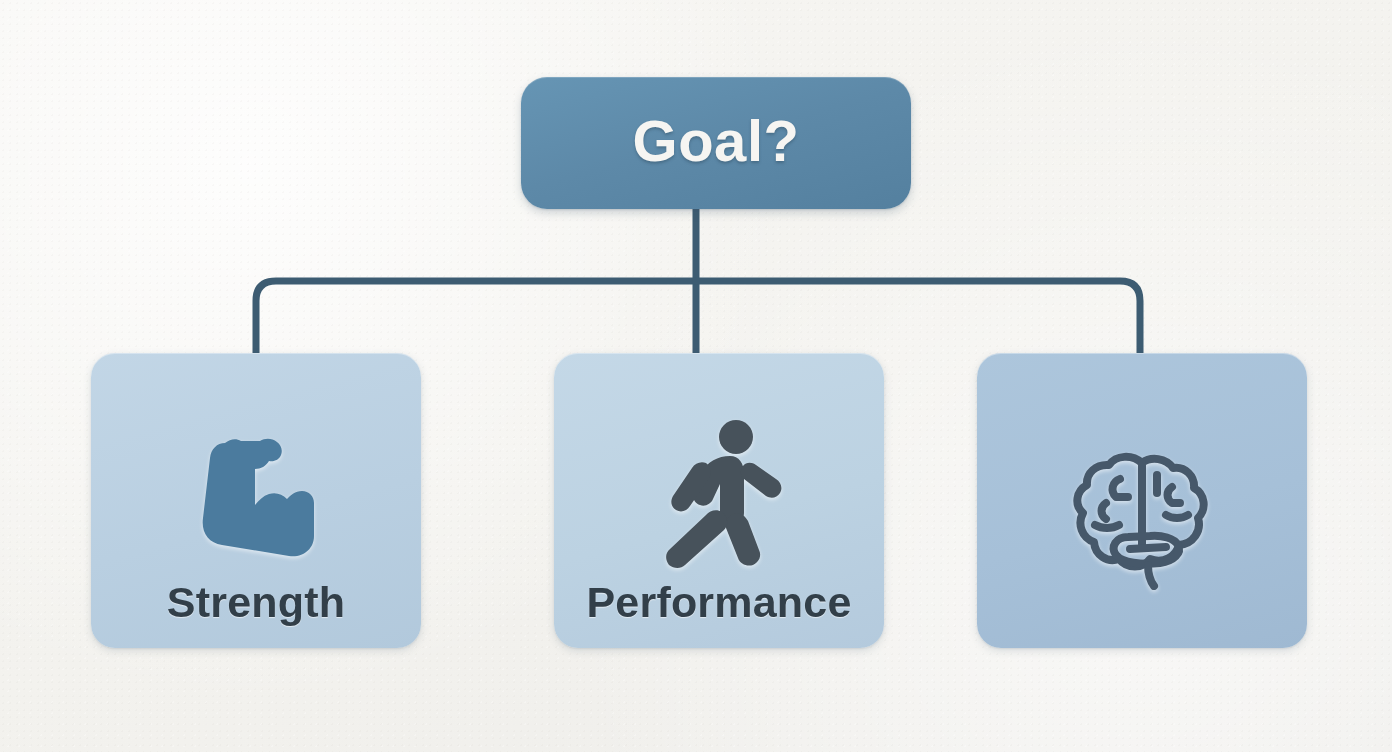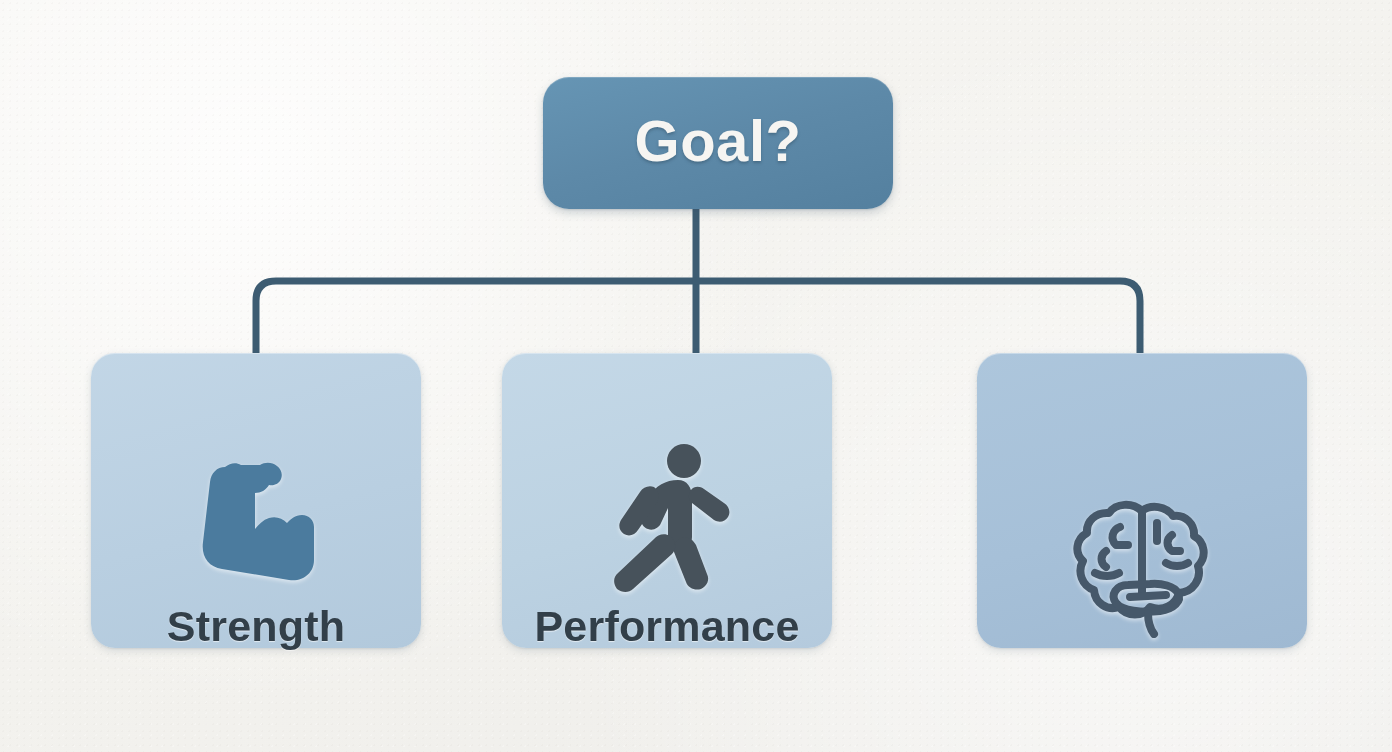--- a/index.html
+++ b/index.html
@@ -44,23 +44,23 @@
     left: 0;
     top: 0;
     width: 1392px;
     height: 752px;
     pointer-events: none;
   }
 
   
   #root-node {
     position: absolute;
-    left: 543px;
+    left: 521px;
     top: 77px;
-    width: 350px;
+    width: 390px;
     height: 132px;
     border-radius: 26px;
     background: linear-gradient(165deg, #6695b4 0%, #5d89a8 48%, #54809f 100%);
     box-shadow:
       0 4px 10px rgba(60,85,105,0.22),
       0 1px 2px rgba(60,85,105,0.18),
       inset 0 1px 0 rgba(255,255,255,0.18);
     display: flex;
     align-items: center;
     justify-content: center;
@@ -78,32 +78,32 @@
   
   .card {
     position: absolute;
     top: 353px;
     width: 330px;
     height: 295px;
     border-radius: 24px;
     display: flex;
     flex-direction: column;
     align-items: center;
-    justify-content: flex-end;
+    justify-content: center;
     box-shadow:
       0 3px 9px rgba(70,95,115,0.16),
       0 1px 2px rgba(70,95,115,0.12),
       inset 0 1px 0 rgba(255,255,255,0.35);
   }
   #card-strength {
     left: 91px;
     background: linear-gradient(165deg, #c2d6e6 0%, #b9cfe1 55%, #b2c9dc 100%);
   }
   #card-performance {
-    left: 502px;
+    left: 554px;
     background: linear-gradient(165deg, #c4d8e7 0%, #bcd2e2 55%, #b4cadd 100%);
   }
   #card-focus {
     left: 977px;
     background: linear-gradient(165deg, #adc6dc 0%, #a6c0d8 55%, #9fb9d2 100%);
   }
 
   .card-icon {
     margin-top: 38px;
     height: 160px;

